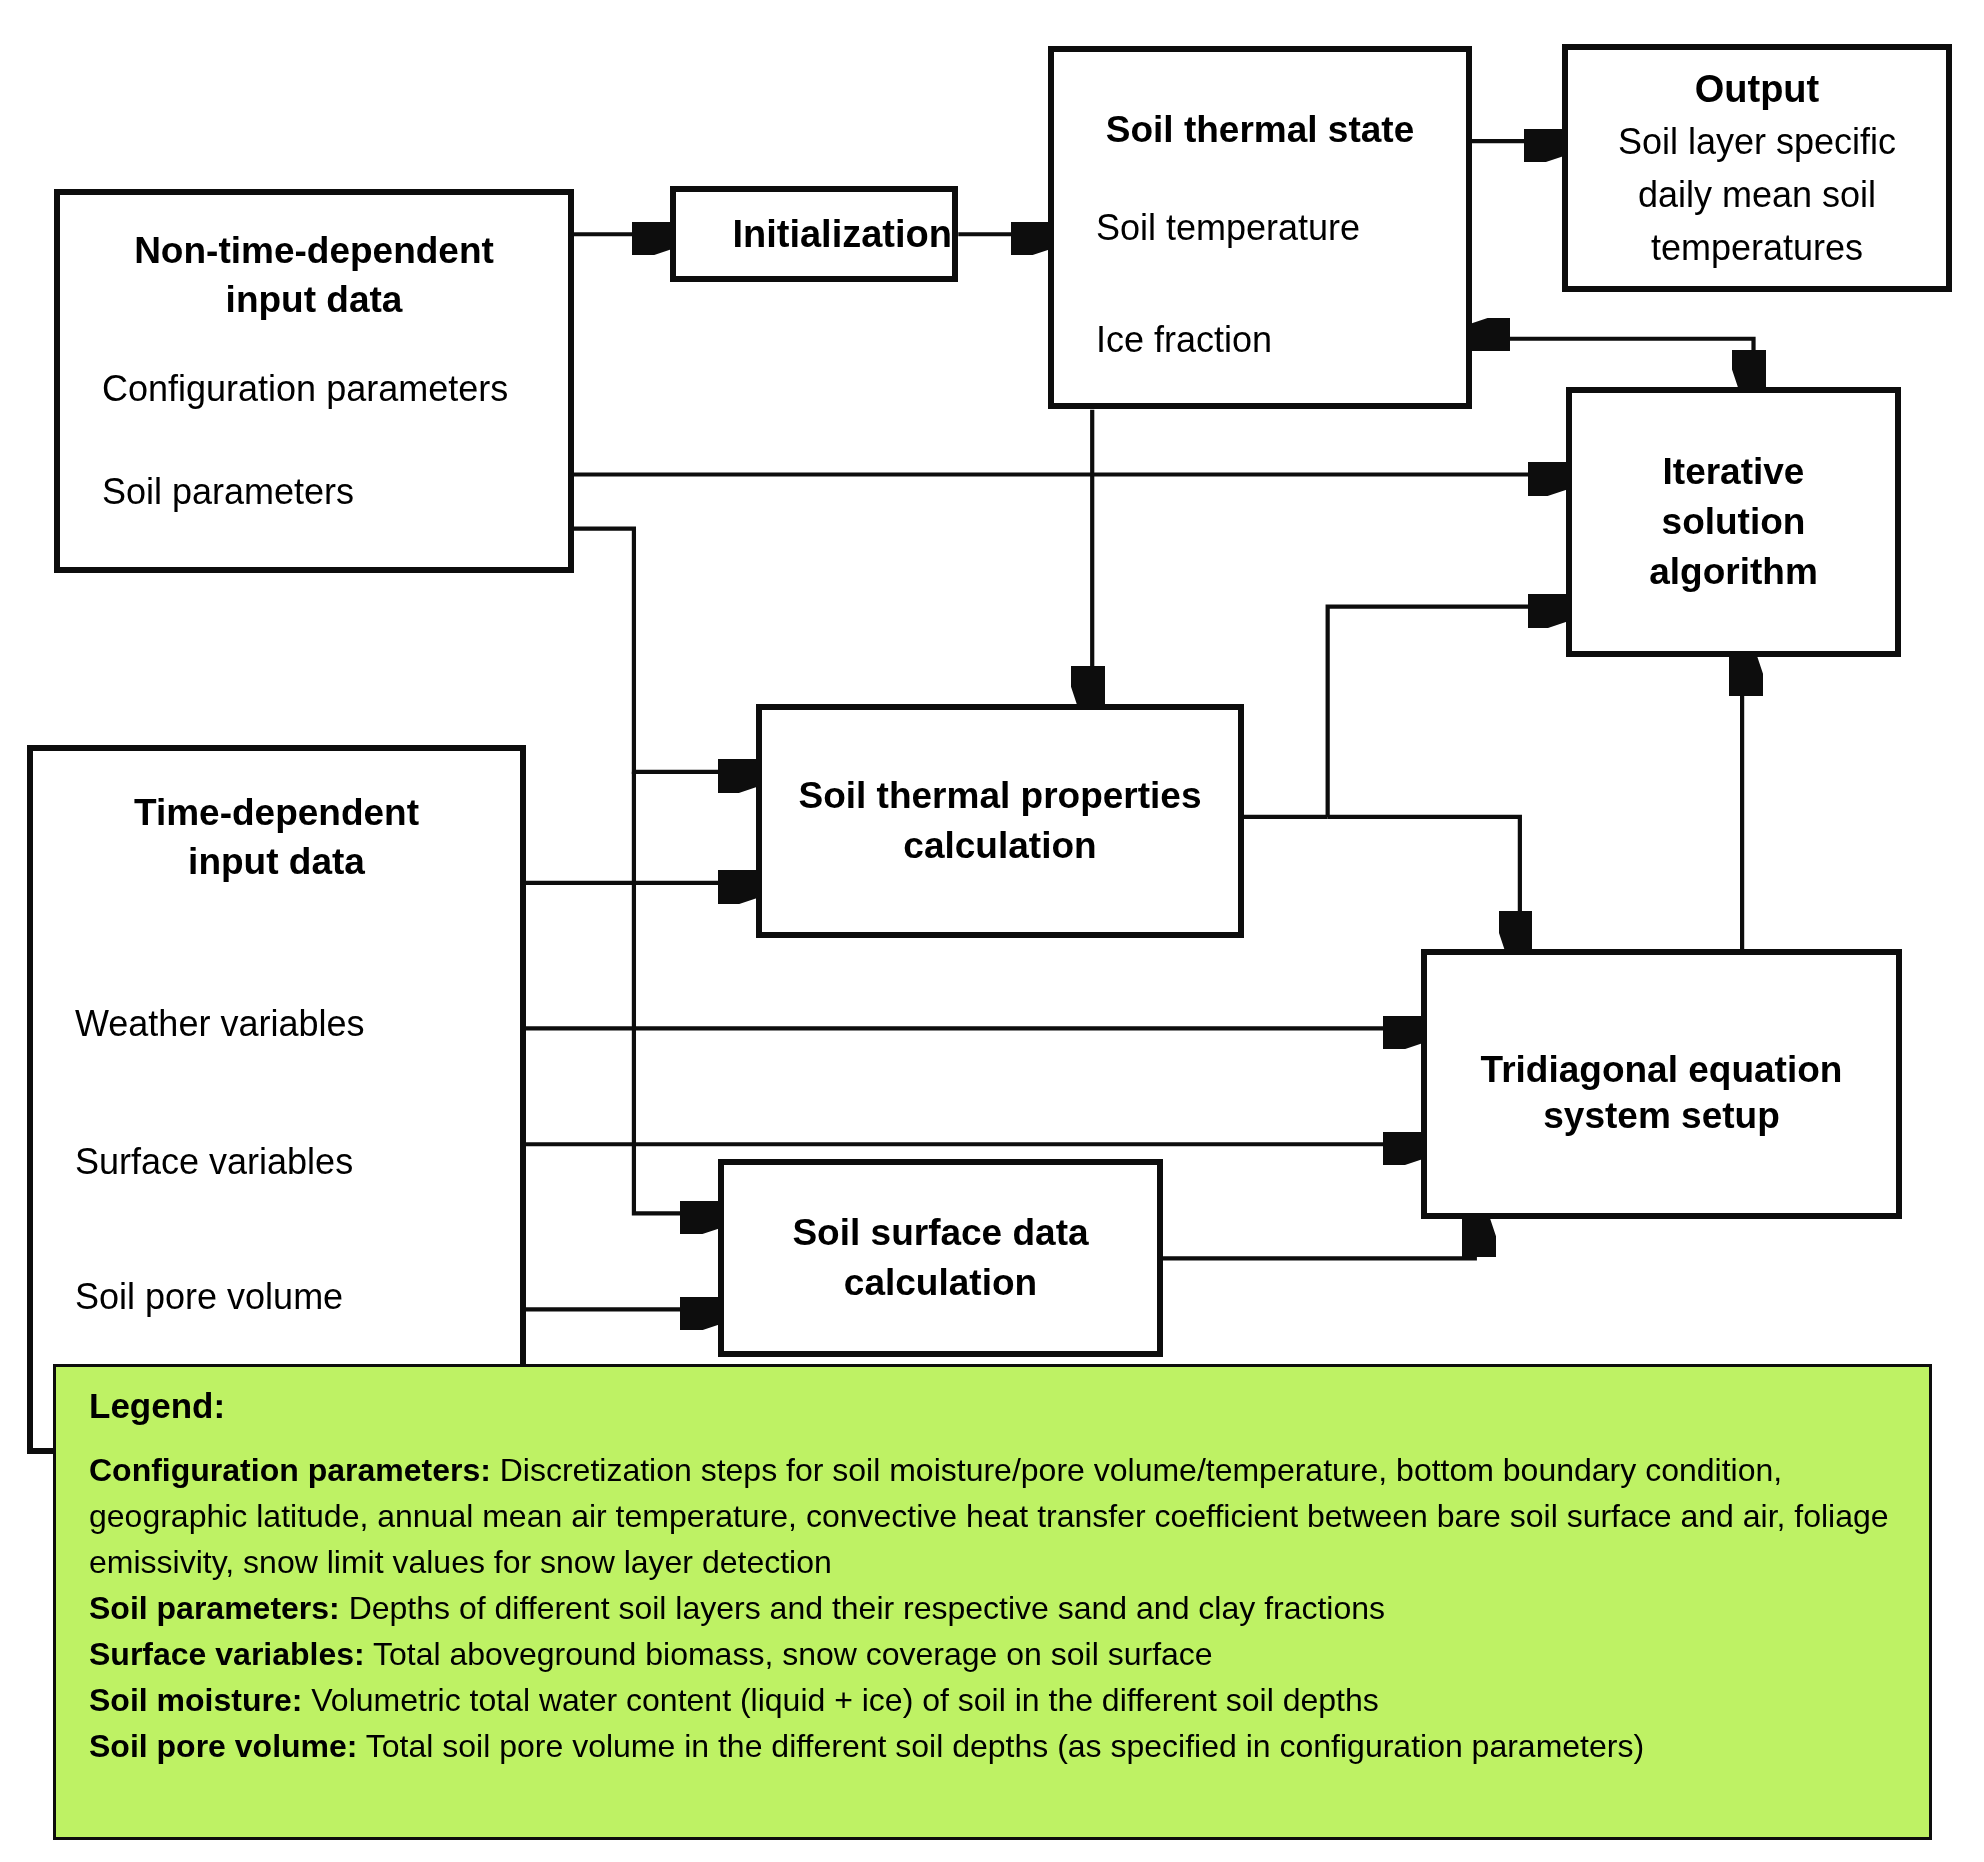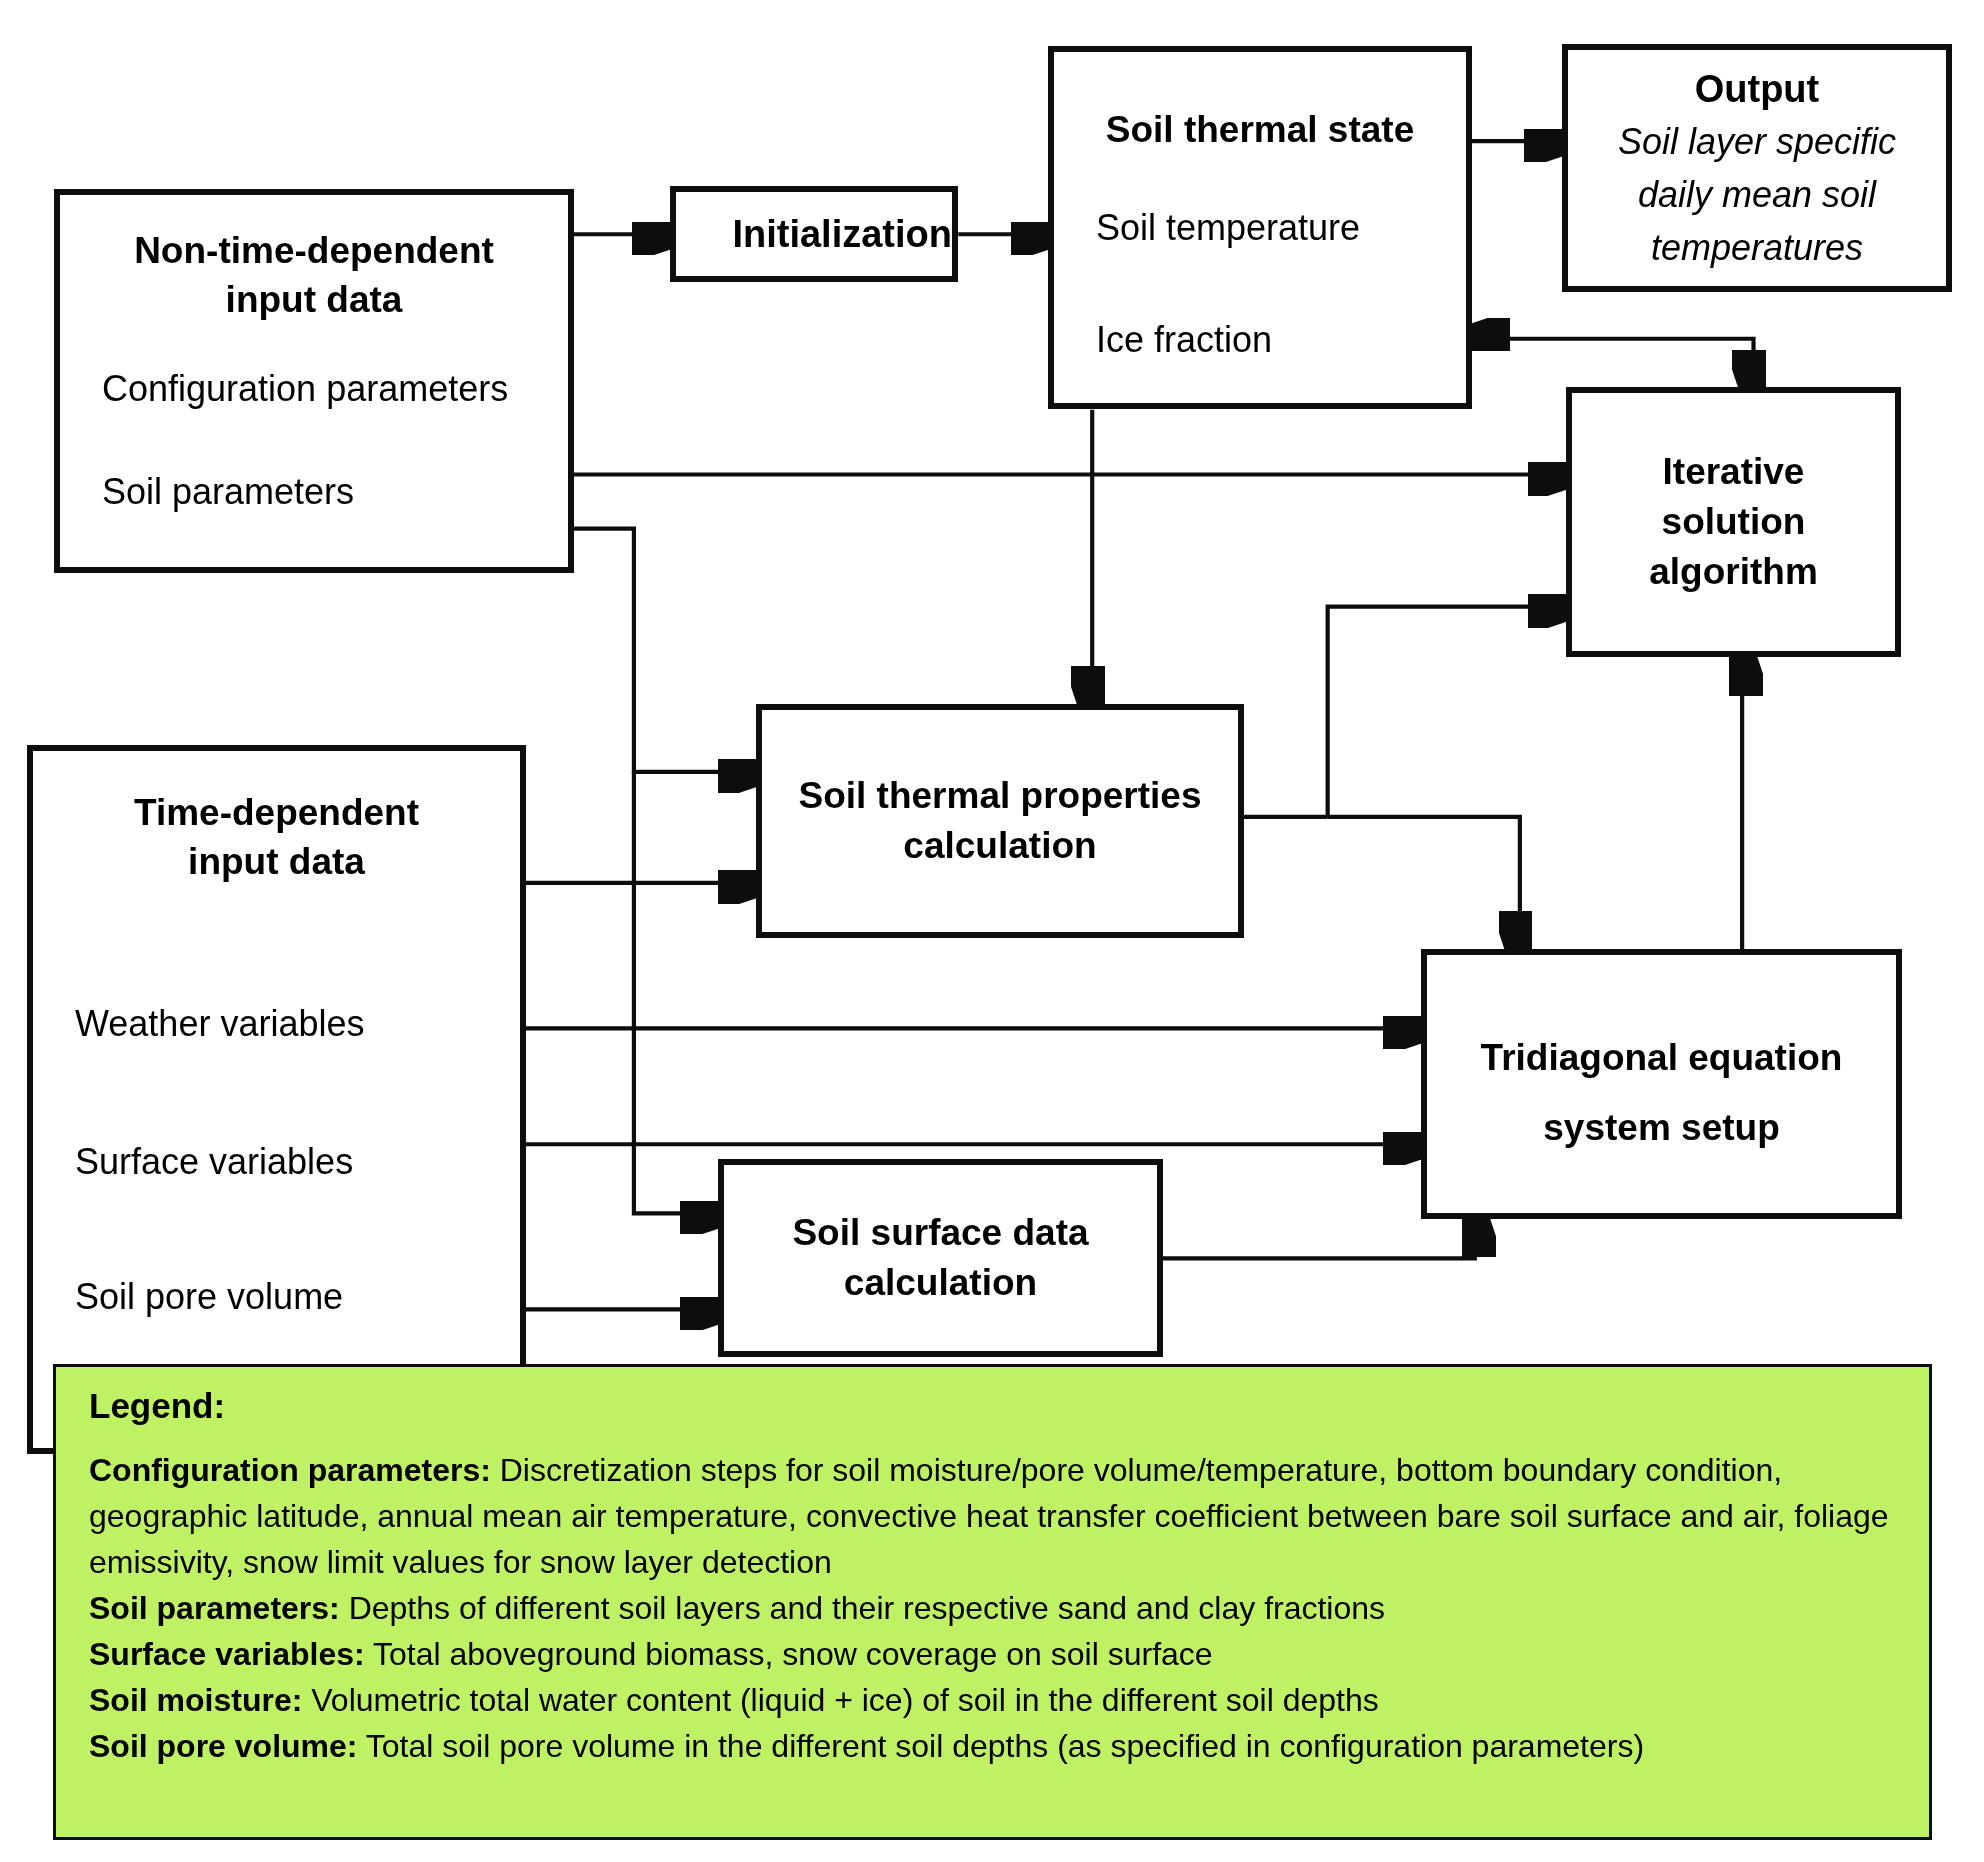--- a/index.html
+++ b/index.html
@@ -28,33 +28,33 @@
   .b-init .title{font-size:38px;}
 
   .b-thermal{left:1048px;top:46px;width:424px;height:363px;}
   .b-thermal .title{padding-top:53px;}
   .b-thermal .item-0{top:155px;}
   .b-thermal .item-1{top:267px;}
 
   .b-output{left:1562px;top:44px;width:390px;height:248px;
     display:flex;flex-direction:column;align-items:center;padding-top:13px;}
   .b-output .title{font-size:38px;line-height:52px;}
-  .b-output .body{font-size:36px;line-height:53px;text-align:center;font-style:italic;}
+  .b-output .body{font-size:36px;line-height:53px;text-align:center;}
 
   .b-iter{left:1566px;top:387px;width:335px;height:270px;
     display:flex;align-items:center;justify-content:center;}
   .b-iter .title{line-height:50px;}
 
   .b-props{left:756px;top:704px;width:488px;height:234px;
     display:flex;align-items:center;justify-content:center;}
   .b-props .title{line-height:50px;}
 
   .b-tridiag{left:1421px;top:949px;width:481px;height:270px;
     display:flex;align-items:center;justify-content:center;}
-  .b-tridiag .title{line-height:70px;margin-top:17px;}
+  .b-tridiag .title{line-height:46px;margin-top:17px;}
 
   .b-surface{left:718px;top:1159px;width:445px;height:198px;
     display:flex;align-items:center;justify-content:center;}
   .b-surface .title{line-height:50px;}
 
   .b-time{left:27px;top:745px;width:499px;height:709px;}
   .b-time .title{padding-top:37px;}
   .b-time .item-0{top:252px;}
   .b-time .item-1{top:390px;}
   .b-time .item-2{top:525px;}

